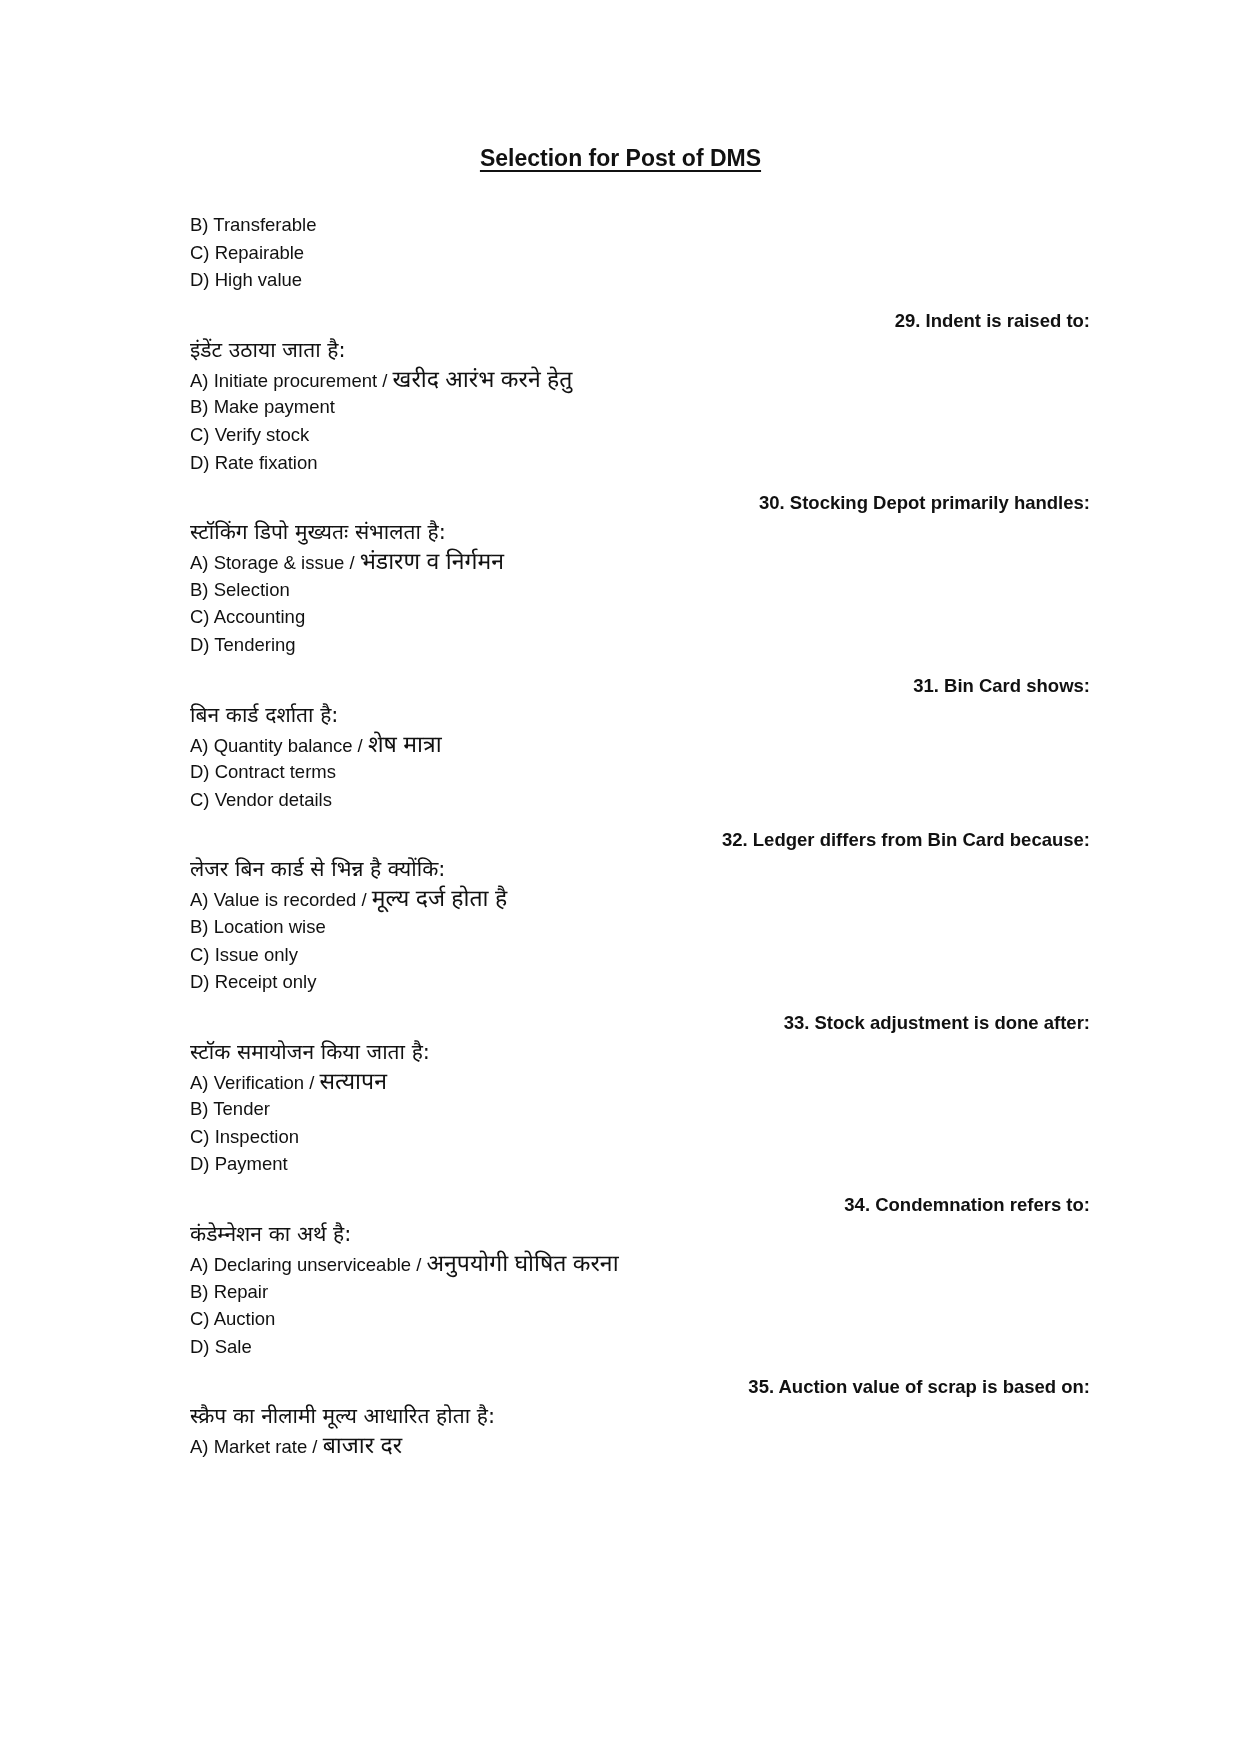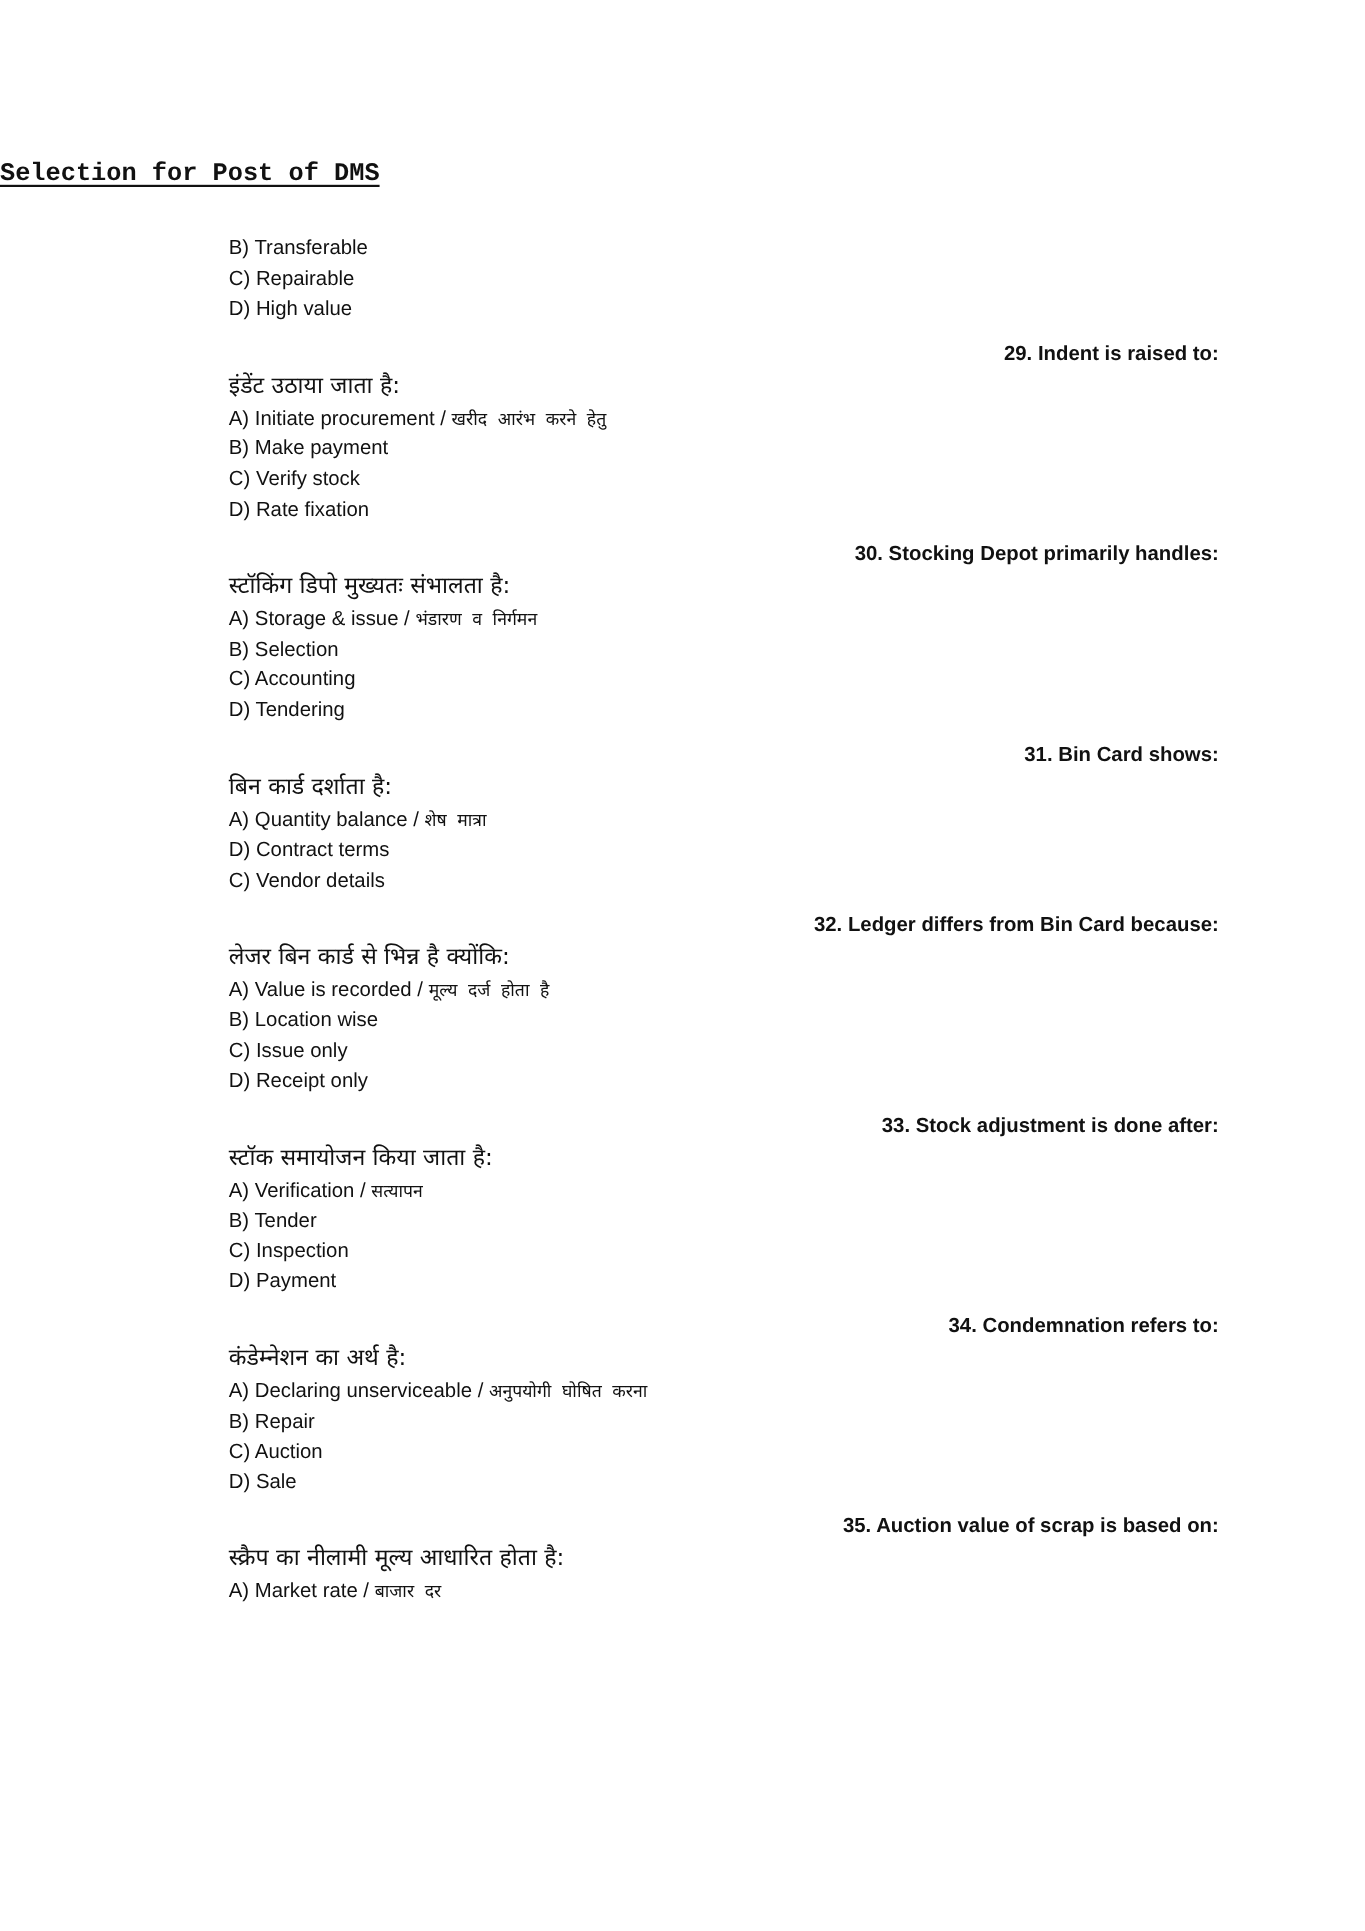--- a/index.html
+++ b/index.html
@@ -21,34 +21,34 @@
       top: 0;
       width: 1241px;
       height: 1755px;
       background: #ffffff;
     }
     .doc-title {
       position: absolute;
       top: 143px;
       left: 0;
       width: 1241px;
-      text-align: left;
-      font-family: Liberation Mono, monospace;
+      text-align: center;
+      font-family: Liberation Sans, sans-serif;
       font-weight: bold;
       font-size: 23px;
       line-height: 30px;
     }
     .doc-title span {
       text-decoration: underline;
       text-underline-offset: 4px;
       text-decoration-thickness: 2px;
     }
     .content {
       position: absolute;
-      left: 208px;
+      left: 190px;
       top: 211px;
       width: 900px;
     }
     .opt {
       font-family: "Liberation Sans", sans-serif;
       font-size: 18.5px;
       line-height: 27.6px;
       height: 27.6px;
       white-space: nowrap;
     }
@@ -65,22 +65,22 @@
       text-align: right;
     }
     .q-hi {
       font-family: "DejaVu Sans", sans-serif;
       font-size: 21px;
       line-height: 32px;
       height: 32px;
       white-space: nowrap;
     }
     .hi {
-      font-family: Liberation Mono, monospace;
-      font-size: 16px;
+      font-family: Liberation Sans, sans-serif;
+      font-size: 23px;
     }
   </style>
 </head>
 <body>
 
 <div class="page">
 
   <div class="doc-title">
     <span>Selection for Post of DMS</span>
   </div>

